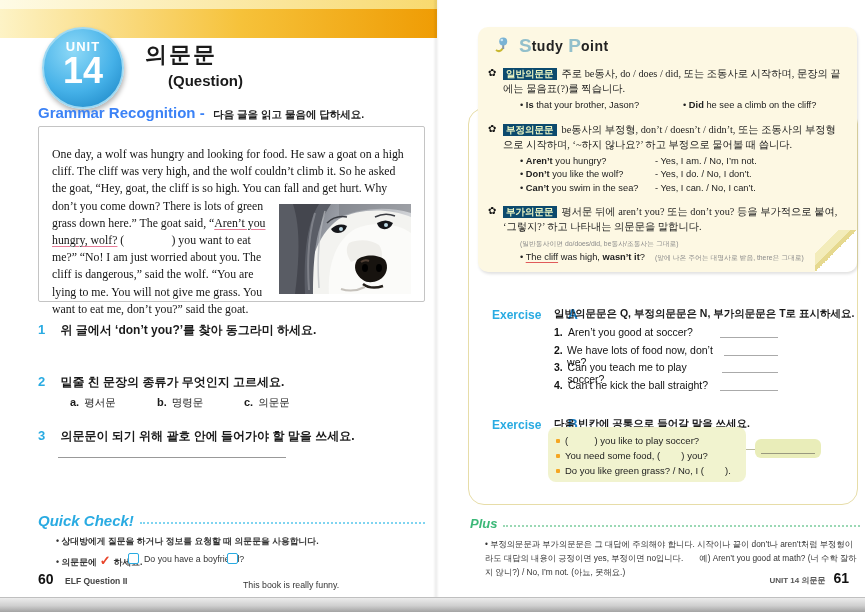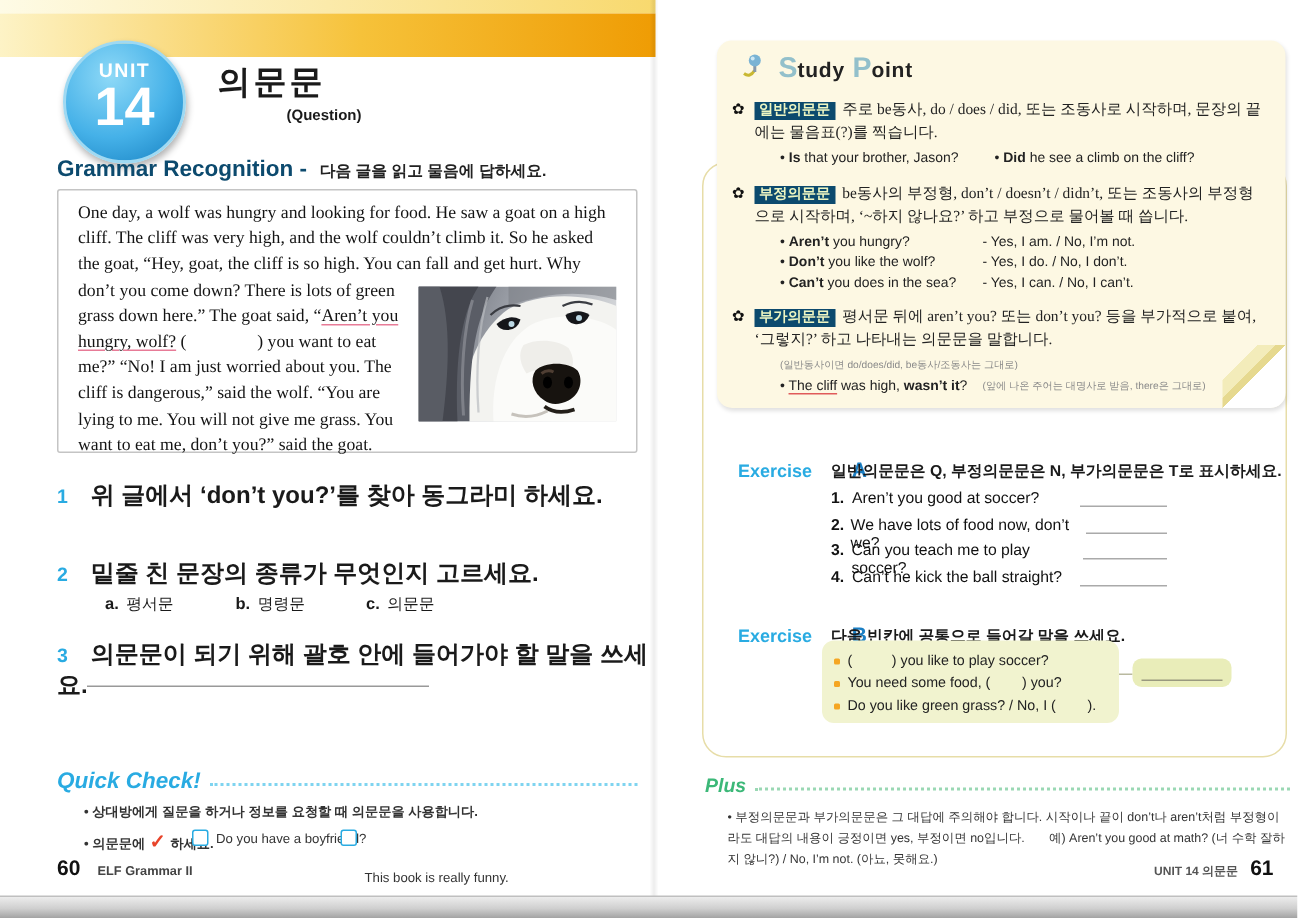--- a/index.html
+++ b/index.html
@@ -18,36 +18,36 @@
     background:linear-gradient(to right,#fefbe6,#f8d96e); }
   .top-bar { position:absolute; left:0; top:9px; width:437px; height:29px;
     background:linear-gradient(to right,#fdf3c6 0%,#f6c23a 55%,#ef9c04 100%); }
   .unit-badge { position:absolute; left:42px; top:27px; width:82px; height:82px; border-radius:50%;
     background:radial-gradient(circle at 38% 28%, #8ed9f7, #45b1e8 55%, #157fc0 100%);
     border:2px solid #9fd9f2; box-shadow:1px 3px 5px rgba(0,0,0,.30);
     color:#fff; text-align:center; }
   .unit-word { font-size:13px; font-weight:bold; letter-spacing:1px; margin-top:10px; }
   .unit-num  { font-size:36px; font-weight:bold; line-height:34px; }
   .title-ko { position:absolute; left:145px; top:40px; font-size:22px; font-weight:bold; color:#1a1a1a; letter-spacing:2px; }
-  .title-en { position:absolute; left:163px; top:72px; font-size:10px; font-weight:bold; color:#1a1a1a;padding-left:28px; }
+  .title-en { position:absolute; left:140px; top:72px; font-size:15px; font-weight:bold; color:#1a1a1a;padding-left:28px; }
 
   .gr-heading { position:absolute; left:38px; top:104px; }
-  .gr-en { color:#0c4a6e; font-size:15px; font-weight:bold; }
+  .gr-en { color:#3b82f6; font-size:15px; font-weight:bold; }
   .gr-ko { color:#222; font-size:10.5px; font-weight:bold; margin-left:4px; }
 
   .story-box { position:absolute; left:38px; top:126px; width:387px; height:176px;
-    border:1px solid #c4c4c4; background:#fff; padding:6px 13px; border-radius:2px; }
+    border:1px solid #c4c4c4; background:#fff; padding:19px 13px; border-radius:2px; }
   .story { font-family:"Liberation Serif", serif; font-size:11.8px; line-height:17.2px; color:#141414; }
   .ph-spacer { float:right; width:0; height:56px; }
   .photo { float:right; clear:right; width:132px; height:90px; margin:2px 0 0 9px; }
   .photo svg { display:block; width:132px; height:90px; }
 
   .q { position:absolute; left:38px; }
   .qnum { color:#29abe2; font-weight:bold; font-size:13px; display:inline-block; width:18px; }
-  .qtext { font-size:16px; font-weight:bold; color:#1a1a1a; }
+  .qtext { font-size:12px; font-weight:bold; color:#1a1a1a; }
   .opt { position:absolute; top:0; font-size:10.5px; color:#1a1a1a; }
   .opt b { font-size:11px; margin-right:5px; }
   .answer-line { position:absolute; left:58px; top:452px; width:228px; border-bottom:1px solid #999; height:6px; }
 
   .qc-head { position:absolute; left:38px; top:512px; width:387px; display:flex; align-items:center; }
   .qc-title { color:#29abe2; font-size:15px; font-weight:bold; font-style:italic; white-space:nowrap; }
   .dotline { flex:1; border-bottom:2px dotted #7fd4f0; margin:4px 0 0 6px; }
   .qc-line { position:absolute; left:56px; font-size:8.8px; font-weight:bold; color:#333; }
   .qc-check { color:#e8442a; font-size:13px; font-weight:bold; margin:0 3px; }
   .checkbox { position:absolute; width:11px; height:11px; border:1.5px solid #29abe2; border-radius:2px; background:#fff; }
@@ -68,21 +68,21 @@
   .sp-title { display:flex; align-items:center; height:22px; margin-left:6px; }
   .pin { margin-right:8px; }
   .sp-big { font-size:19px; font-weight:bold; color:#93c0cb; }
   .sp-small { font-size:14px; font-weight:bold; color:#222; letter-spacing:.5px; }
   .sp-small.gap { margin-right:5px; }
   .sp-sec { position:relative; padding-left:15px; margin-top:9px; }
   .sp-flower { position:absolute; left:0; top:1px; font-size:10px; color:#111; }
   .sp-desc { font-family:"Liberation Serif", serif; font-size:10.3px; line-height:15px; color:#222; }
   .sp-label { background:#0c4a6e; color:#eef6c2; font-family:"Liberation Sans",sans-serif;
     font-size:9.5px; font-weight:bold; padding:0 3px 1px; margin-right:5px; }
-  .sp-ex { margin:3px 0 0 17px; font-size:9.3px; line-height:13.5px; color:#222; }
+  .sp-ex { margin:3px 0 0 17px; font-size:9.3px; line-height:13.5px; color:#222;gap:20px; }
   .sp-row { display:flex; }
   .sp-col1 { width:143px; }
   .sp-colq { width:135px; }
   .sp-note { color:#8a8a8a; font-size:6.8px; line-height:13.5px; }
   .exb { font-weight:bold; }
 
   .ex-head { position:absolute; }
   .ex-word { color:#29abe2; font-size:12px; font-weight:bold;margin-top:24px; }
   .ex-letter { color:#1b7fc4; font-size:14px; font-weight:bold; margin-left:22px; }
   .ex-instr { position:absolute; font-size:10.5px; font-weight:bold; color:#1a1a1a; }
@@ -207,21 +207,21 @@
       <span>•</span>
       <span>의문문에</span><span class="qc-check">✓</span><span>하세요.</span>
     </div>
     <span class="checkbox" style="left:128px; top:553px;"></span>
     <span class="qc-opt" style="left:144px; top:554px;">Do you have a boyfriend?</span>
     <span class="checkbox" style="left:227px; top:553px;"></span>
     <span class="qc-opt" style="left:243px; top:580px;">This book is really funny.</span>
 
     <div class="footer-l">
       <span class="pg-num">60</span>
-      <span class="bk-name">ELF Grammar II</span>
+      <span class="bk-name">ELF Question II</span>
     </div>
   </div>
 
   <div class="rp">
     <div class="outline-box"></div>
 
     <div class="study-box">
       <div class="sp-title">
         <span class="pin">
           <svg width="17" height="17" viewBox="0 0 17 17" xmlns="http://www.w3.org/2000/svg">
@@ -252,21 +252,21 @@
         <div class="sp-ex">
           <div class="sp-row">
             <span class="sp-colq"><span>•</span> <span class="exb">Aren’t</span><span> you hungry?</span></span>
             <span>- Yes, I am. / No, I’m not.</span>
           </div>
           <div class="sp-row">
             <span class="sp-colq"><span>•</span> <span class="exb">Don’t</span><span> you like the wolf?</span></span>
             <span>- Yes, I do. / No, I don’t.</span>
           </div>
           <div class="sp-row">
-            <span class="sp-colq"><span>•</span> <span class="exb">Can’t</span><span> you does in the sea?</span></span>
+            <span class="sp-colq"><span>•</span> <span class="exb">Can’t</span><span> you swim in the sea?</span></span>
             <span>- Yes, I can. / No, I can’t.</span>
           </div>
         </div>
       </div>
 
       <div class="sp-sec">
         <span class="sp-flower">✿</span>
         <p class="sp-desc"><span class="sp-label">부가의문문</span><span>평서문 뒤에 aren’t you? 또는 don’t you? 등을 부가적으로 붙여, ‘그렇지?’ 하고 나타내는 의문문을 말합니다.</span></p>
         <div class="sp-ex">
           <div class="sp-row">

